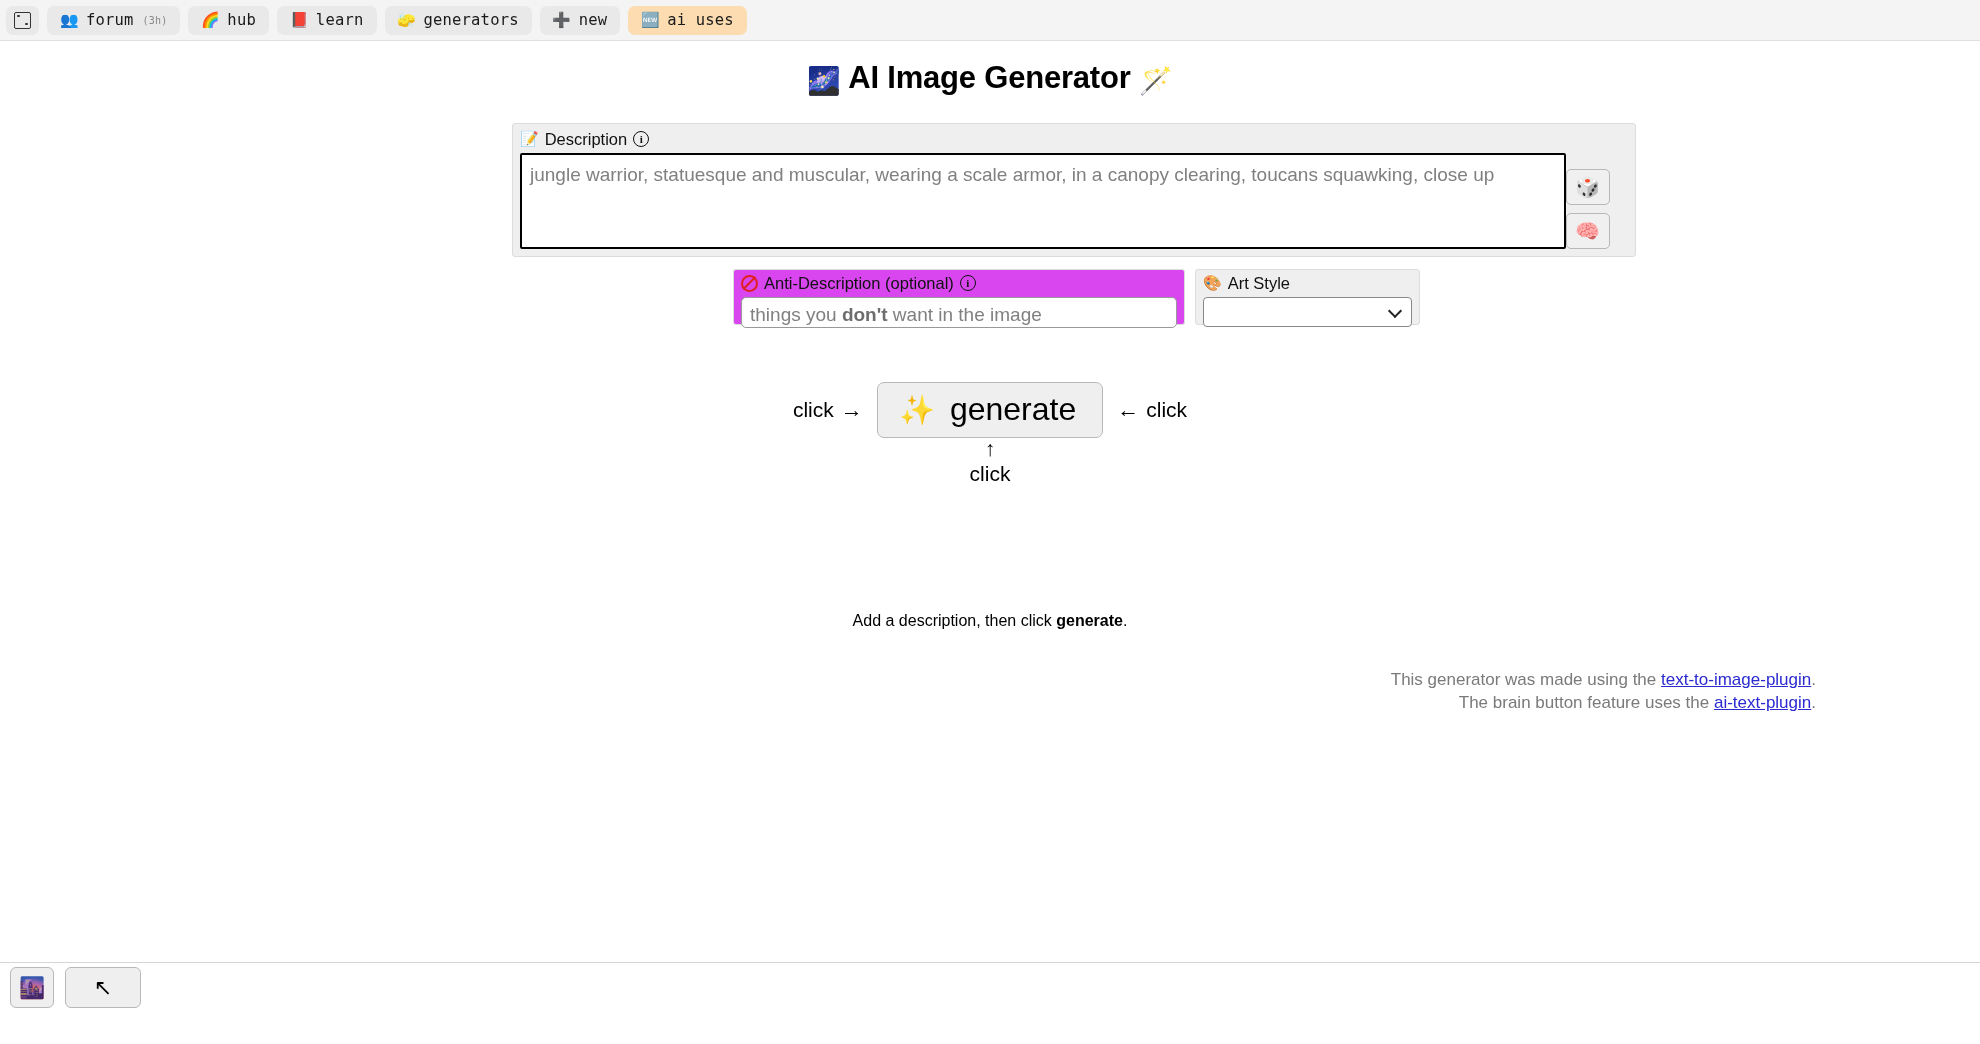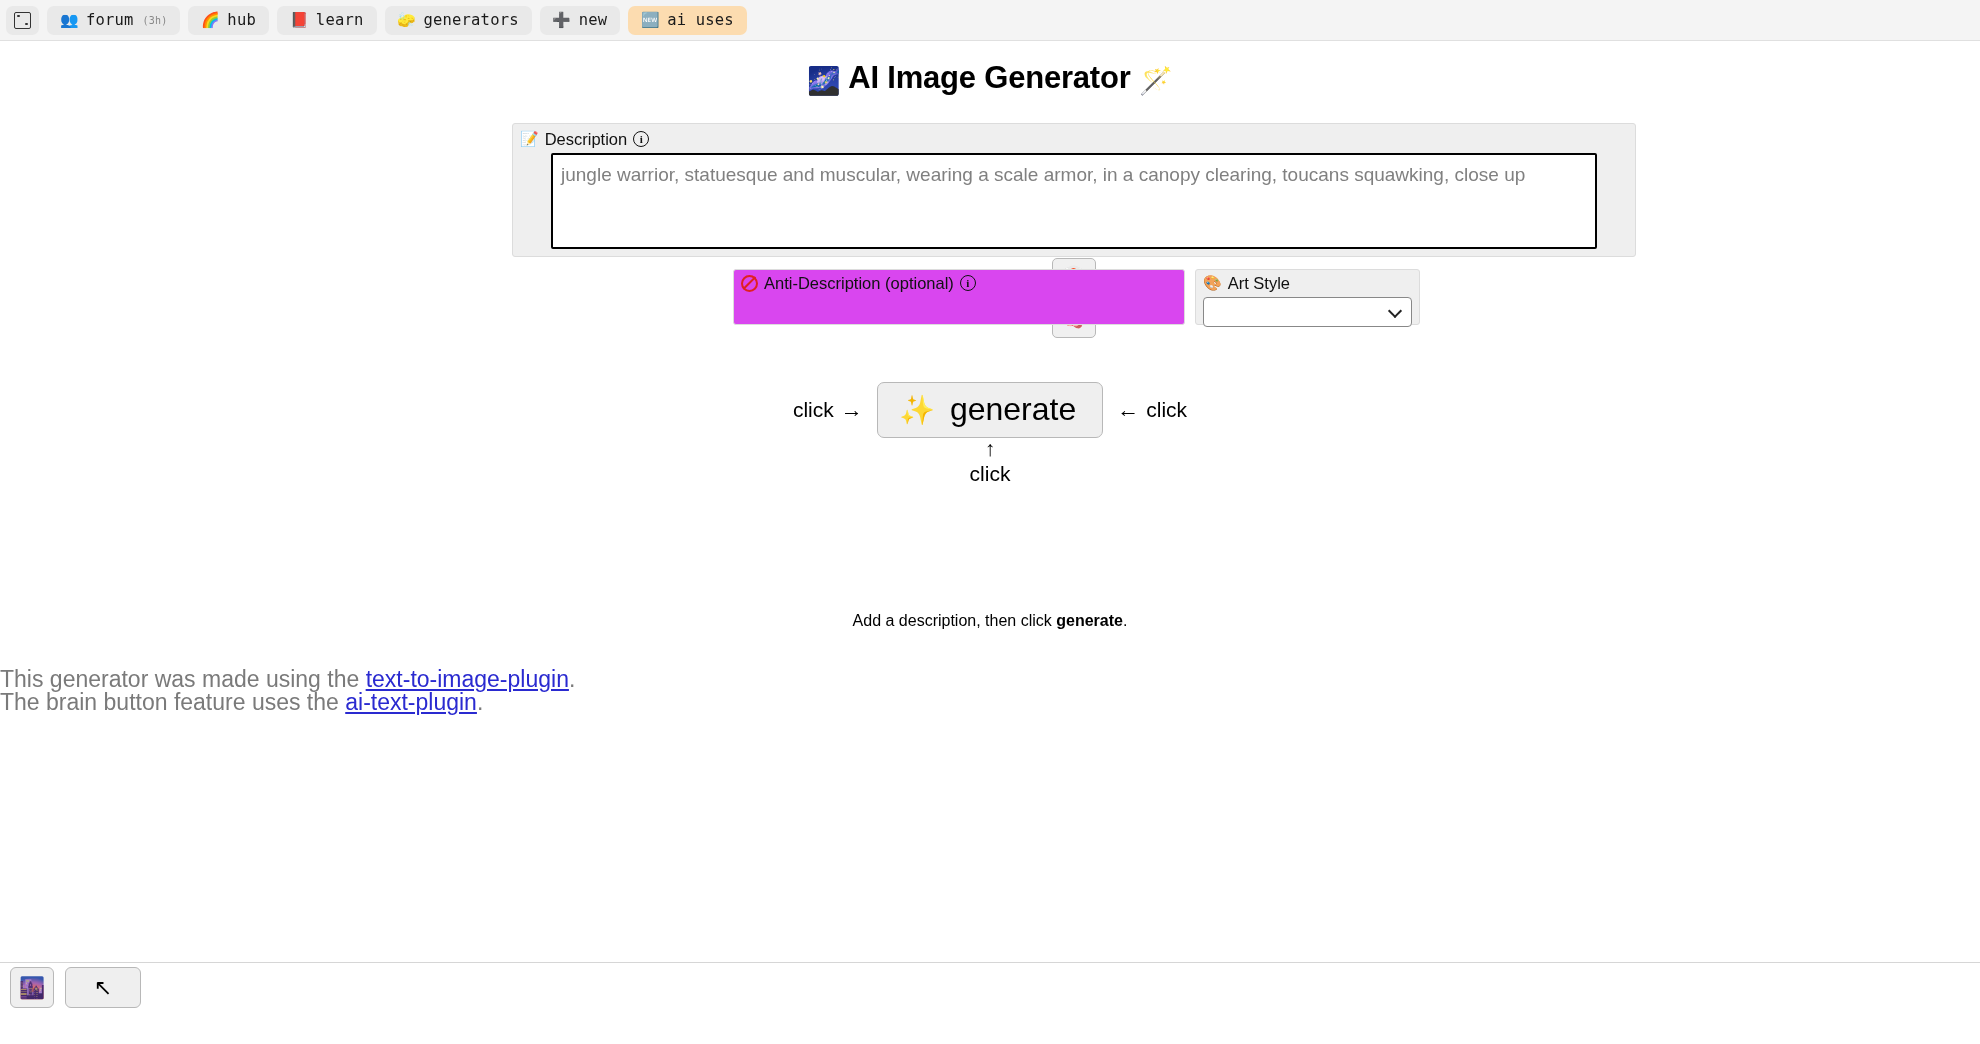--- a/index.html
+++ b/index.html
@@ -82,21 +82,21 @@
   }
   .field-label .emj { font-size: 15px; }
   .info-i {
     display: inline-flex; align-items: center; justify-content: center;
     width: 16px; height: 16px; border-radius: 50%;
     border: 1.5px solid #111; color: #111;
     font-size: 11px; font-weight: bold;
     font-family: "Liberation Serif", serif;
     cursor: pointer; line-height: 1;
   }
-  #desc-row { display: flex; gap: 9px; align-items: center; flex-direction: column; }
+  #desc-row { display: flex; align-items: flex-end; }
   #desc-textarea {
     width: 1046px; height: 96px;
     border: 2.5px solid #000;
     border-radius: 2px;
     background: #fff;
     padding: 6px 8px;
     font-family: "Liberation Sans", sans-serif;
     font-size: 19px;
     line-height: 27px;
     color: #808080;
@@ -213,22 +213,22 @@
 
   
   #status {
     position: absolute; left: 0; top: 612px; width: 1980px;
     text-align: center;
     font-size: 16px; color: #000;
   }
   
   #credits {
     position: absolute; left: 0; top: 668px; width: 1816px;
-    text-align: left;
-    font-size: 23px; color: #7a7a7a; line-height: 23px;
+    text-align: right;
+    font-size: 17px; color: #7a7a7a; line-height: 23px;
   }
   #credits a { color: #2a2ad0; text-decoration: underline; }
 
   
   #bottom-bar {
     position: absolute; left: 0; bottom: 0;
     width: 1980px; height: 82px;
     border-top: 1px solid #d6d6d6;
     background: #fff;
   }
@@ -301,20 +301,21 @@
     </div>
   </div>
 </div>
 
 <div id="anti-panel">
   <div class="field-label">
     <span class="no-icon"></span>
     <span>Anti-Description (optional)</span>
     <span class="info-i">i</span>
   </div>
+  <div id="anti-input-fake"><span>things you </span><b>don't</b><span> want in the image</span></div>
 </div>
 
 <div id="style-panel">
   <div class="field-label">
     <span class="emj">🎨</span>
     <span>Art Style</span>
   </div>
   <div id="style-wrap">
     <select id="style-select">
       <option>Painted Anime</option>

